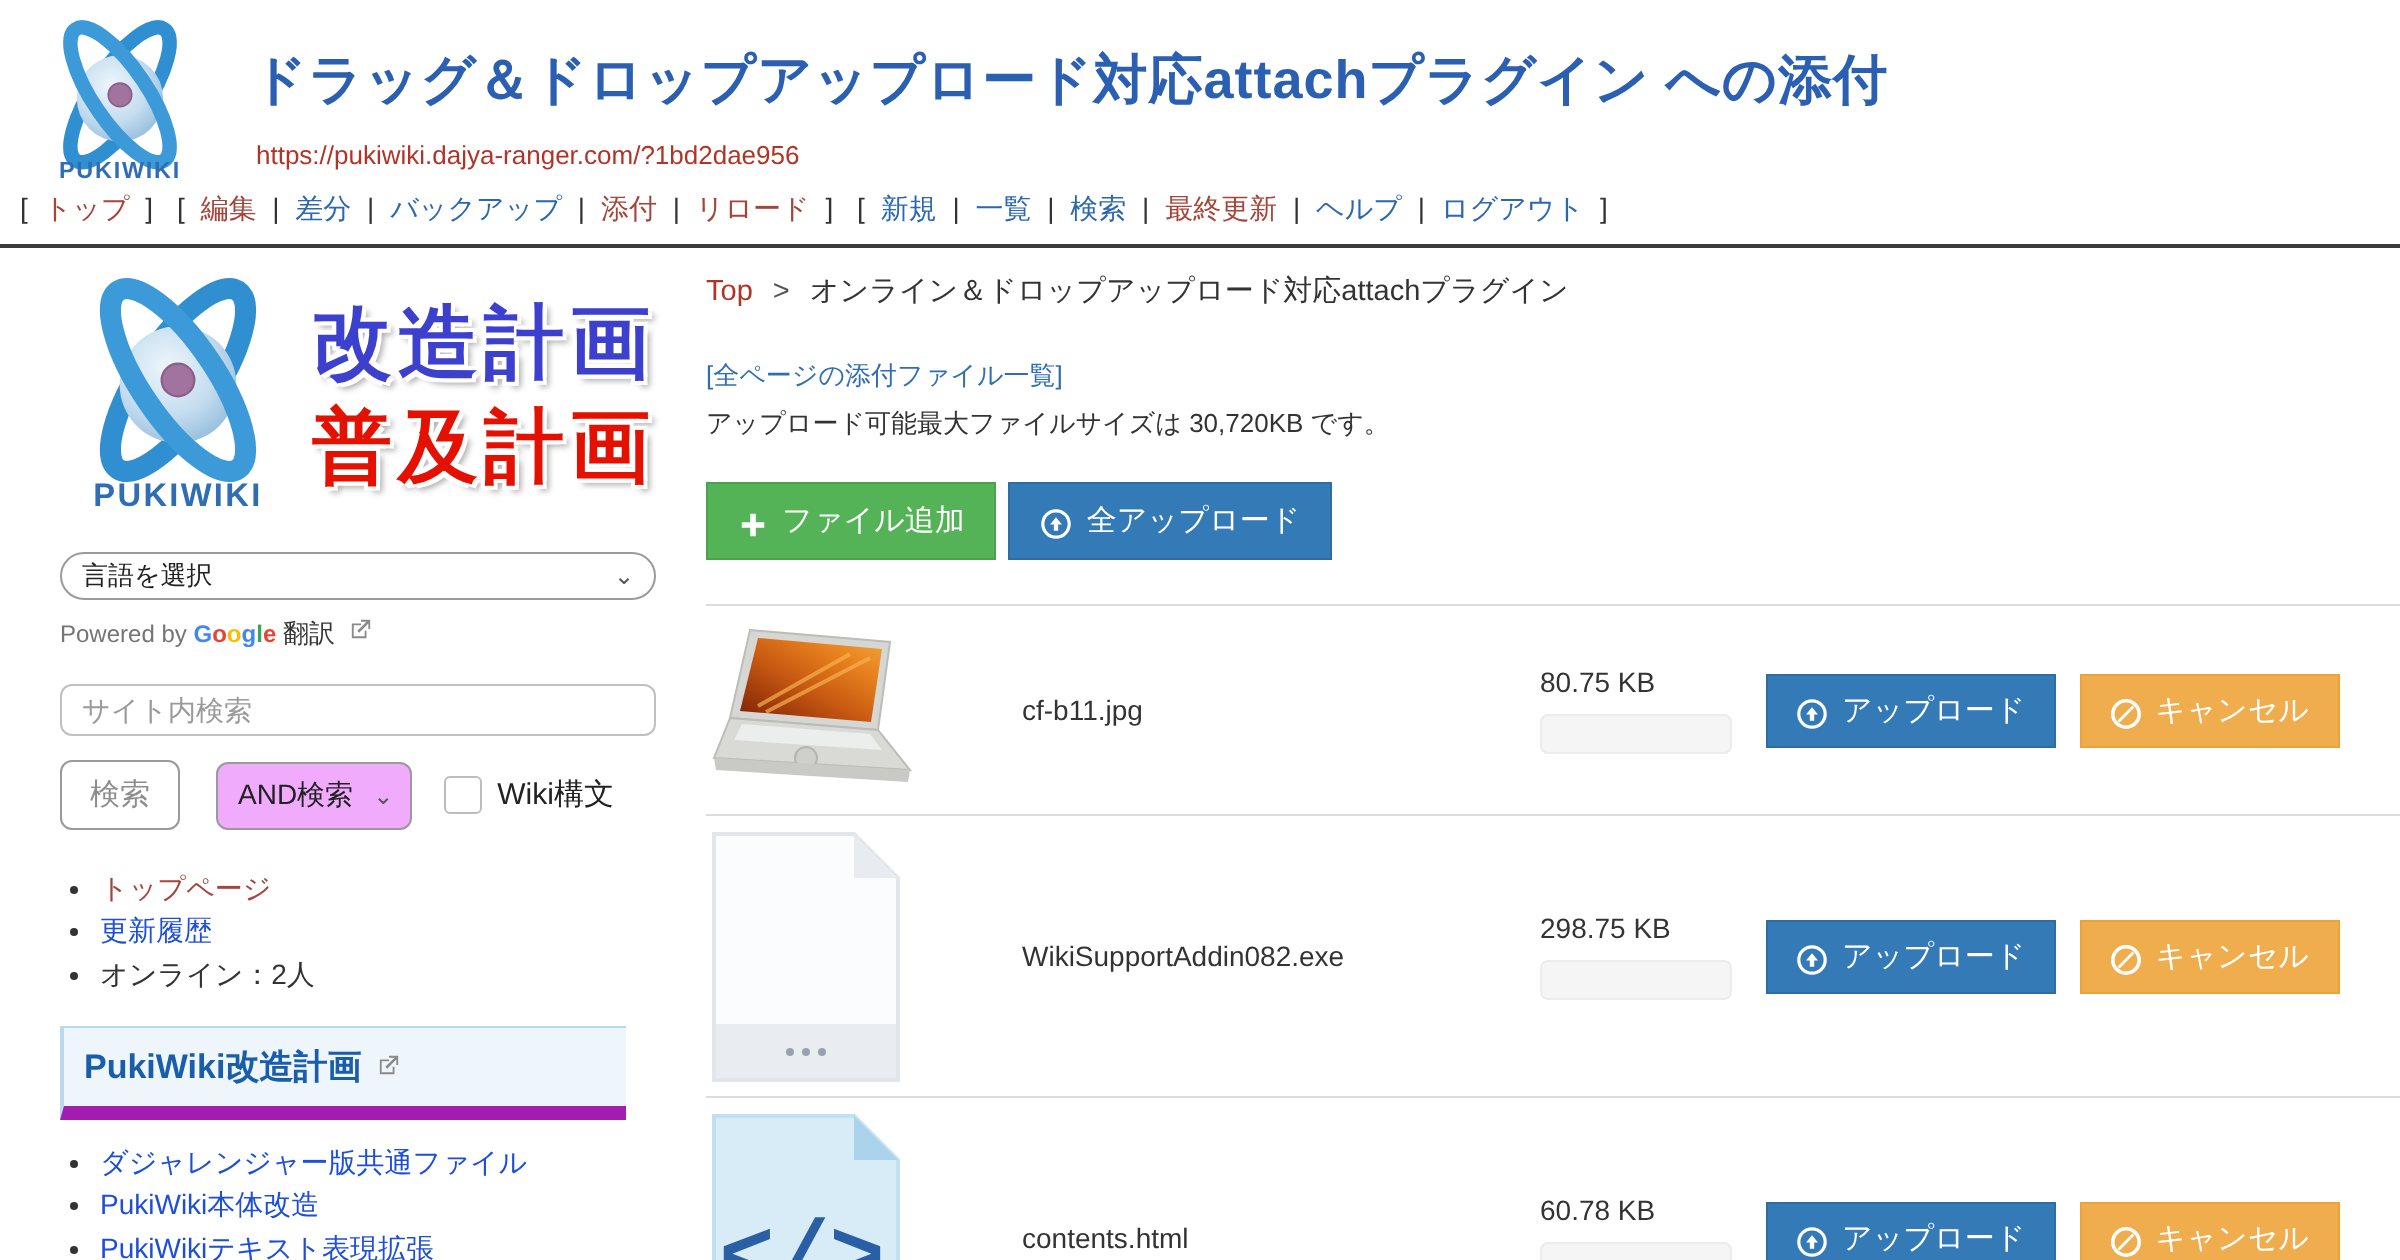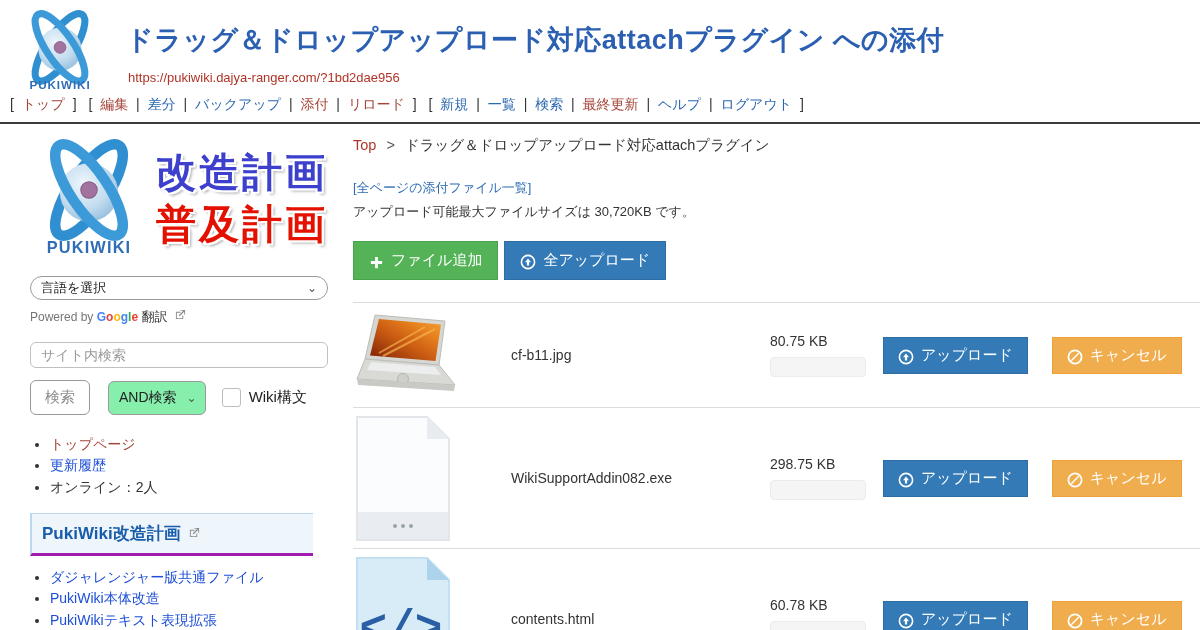--- a/index.html
+++ b/index.html
@@ -33,31 +33,31 @@
       font-size:13px; color:#222; display:flex; align-items:center; padding:0 10px; cursor:pointer; }
   .lang-select .chev { margin-left:auto; color:#555; font-size:12px; }
   .powered { font-size:12px; color:#757575; margin:8px 0 16px 0; }
   .g-blue{color:#4285F4}.g-red{color:#EA4335}.g-yellow{color:#FBBC05}.g-green{color:#34A853}
   .powered .trans { color:#333; font-size:13px; }
   .search-input { width:298px; height:26px; border:1px solid #c0c0c0; border-radius:6px; padding:0 10px; font-size:14px; color:#333;
       font-family:"Liberation Sans","DejaVu Sans",sans-serif; }
   .search-input::placeholder { color:#9a9a9a; }
   .search-row { display:flex; align-items:center; margin-top:12px; margin-bottom:20px; }
   .search-btn { background:#fff; border:1px solid #9a9a9a; border-radius:6px; padding:7px 14px; font-size:15px; color:#8d8d8d; cursor:pointer; }
-  .and-select { margin-left:18px; border:1px solid #9a9a9a; border-radius:6px; background:#86efac; height:34px;
+  .and-select { margin-left:18px; border:1px solid #9a9a9a; border-radius:6px; background:#f0abfc; height:34px;
       display:flex; align-items:center; padding:0 8px 0 10px; font-size:14px; color:#222; cursor:pointer; }
   .and-select .chev { margin-left:10px; color:#555; font-size:12px; }
   .checkbox { width:19px; height:19px; border:1px solid #bdbdbd; border-radius:3px; background:#fff; margin-left:16px; cursor:pointer; flex:0 0 auto; }
   .chk-label { margin-left:8px; font-size:15px; color:#222; }
   .side-list { list-style:disc; padding-left:20px; font-size:14px; line-height:1.38; margin-bottom:16px; color:#333; }
   .side-list li { margin:2px 0; }
   .link-blue { color:#1d4ed8; cursor:pointer; }
   .link-red { color:#a5453a; cursor:pointer; }
   .plain-text { color:#333; }
-  .side-section { background:#eef6fc; border-top:1px solid #bcd8ee; border-left:2px solid #bcd8ee; border-bottom:3px solid #a21caf;
+  .side-section { background:#eef6fc; border-top:1px solid #bcd8ee; border-left:2px solid #bcd8ee; border-bottom:7px solid #a21caf;
       padding:8px 10px; margin:4px 20px 12px 0; font-size:17px; font-weight:bold; color:#1a5dab; cursor:pointer; }
   .ext-icon { display:inline-block; margin-left:4px; vertical-align:1px; }
 
   
   .breadcrumb { font-size:14.5px; color:#333; margin-bottom:20px; }
   .crumb-home { color:#b03427; cursor:pointer; }
   .crumb-sep { color:#555; margin:0 6px; }
   .attach-list-link { font-size:13px; color:#2f6eb5; cursor:pointer; margin-bottom:6px;margin-top:24px; }
   .maxsize { font-size:13px; color:#333; margin-bottom:20px; }
   .action-row { display:flex; gap:6px; margin-bottom:22px; }
@@ -67,21 +67,21 @@
   .btn-blue { background:#337ab7; border:1px solid #2e6da4; }
   .btn-orange { background:#f0ad4e; border:1px solid #eea236; }
   .btn svg { display:block; }
 
   .file-row { display:flex; align-items:center; border-top:1px solid #dcdcdc; padding:7px 0; }
   .cell-icon { width:158px; flex:0 0 158px; display:flex; align-items:center; padding-left:2px; }
   .cell-name { width:259px; flex:0 0 259px; font-size:14px; color:#333; word-break:break-all; padding-right:10px; }
   .cell-meta { width:113px; flex:0 0 113px; }
   .size-label { font-size:14px; color:#333; margin-bottom:8px; }
   .progress { width:96px; height:20px; background:#f5f5f5; border:1px solid #ececec; border-radius:4px; }
-  .cell-buttons { display:flex; gap:24px; margin-left:0; }
+  .cell-buttons { display:flex; gap:12px; margin-left:0; }
   .row-btn { padding:8px 14px; font-size:15px; }
 
   .atom-brand { font-weight:bold; fill:#2f6eb5; letter-spacing:1px; }
 </style>
 </head>
 <body>
 
 <div class="viewport">
 
   <div class="header">
@@ -208,21 +208,21 @@
         <li><span class="link-blue">PukiWiki本体改造</span></li>
         <li><span class="link-blue">PukiWikiテキスト表現拡張</span></li>
 
       </ul>
     </div>
 
     <div class="main">
       <div class="breadcrumb">
         <span class="crumb-home">Top</span>
         <span class="crumb-sep">&gt;</span>
-        <span>ドラッグ＆ドロップアップロード対応attachプラグイン</span>
+        <span>オンライン＆ドロップアップロード対応attachプラグイン</span>
       </div>
 
       <div class="attach-list-link">[全ページの添付ファイル一覧]</div>
       <div class="maxsize">アップロード可能最大ファイルサイズは 30,720KB です。</div>
 
       <div class="action-row">
         <button class="btn btn-green">
           <svg width="15" height="15" viewBox="0 0 16 16">
             <path d="M6.5 2h3v4.5H14v3H9.5V14h-3V9.5H2v-3h4.5z" fill="#fff"></path>
           </svg>

